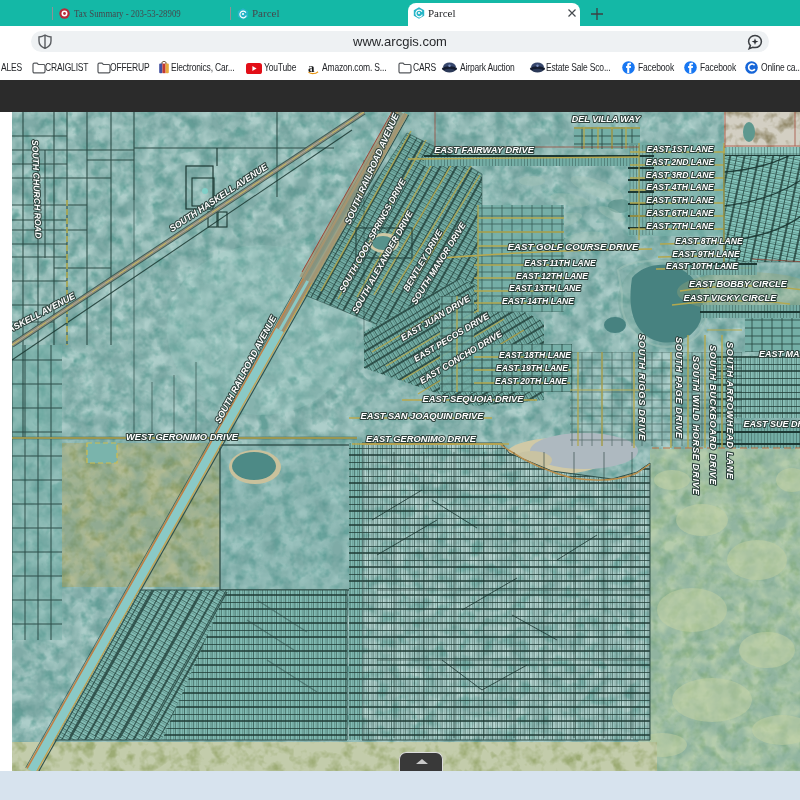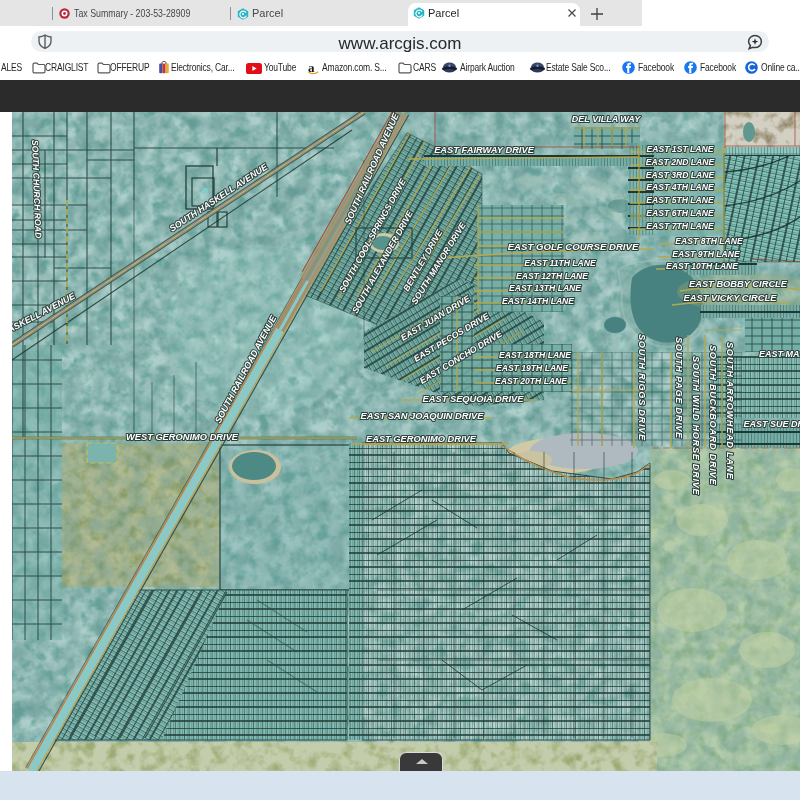--- a/index.html
+++ b/index.html
@@ -1,23 +1,23 @@
 <!DOCTYPE html>
 <html><head>
 <meta charset="utf-8">
 <style>
   html,body{margin:0;padding:0;width:800px;height:800px;overflow:hidden;font-family:"Liberation Sans",sans-serif;background:#fff;}
   .abs{position:absolute;}
-  #tabstrip{position:absolute;left:0;top:0;width:642px;height:26px;background:#e5e5e5;}
+  #tabstrip{position:absolute;left:0;top:0;width:800px;height:26px;background:#14b8a6;font-family:Liberation Serif, serif;}
   .tabsep{position:absolute;top:7px;width:1px;height:13px;background:#8e9297;}
   .tabtxt{position:absolute;top:7px;font-size:11px;color:#45484d;white-space:nowrap;transform:scaleX(.8);transform-origin:0 0;}
   #activetab{position:absolute;left:408px;top:3px;width:172px;height:23px;background:#fff;border-radius:8px 8px 0 0;}
   #toolbar{position:absolute;left:0;top:26px;width:800px;height:30px;background:#fff;}
   #omni{position:absolute;left:31px;top:31px;width:738px;height:21px;background:#eef1f3;border-radius:11px;}
-  #omnitxt{position:absolute;left:0;top:34px;width:800px;text-align:center;font-size:17px;color:#27292c;}
+  #omnitxt{position:absolute;left:0;top:34px;width:800px;text-align:center;font-size:13px;color:#27292c;}
   #bookbar{position:absolute;left:0;top:56px;width:800px;height:24px;background:#fff;}
   .bk{position:absolute;top:62px;font-size:10px;letter-spacing:-0.2px;color:#24262a;white-space:nowrap;transform:scaleX(.85);transform-origin:0 0;}
   #blackbar{position:absolute;left:0;top:80px;width:800px;height:32px;background:#2b2b2b;}
   #mapwrap{position:absolute;left:0;top:112px;width:800px;height:659px;background:#7bb3ab;margin-left:12px;}
   #bottombar{position:absolute;left:0;top:771px;width:800px;height:29px;background:#d7e3ee;}
   #pulltab{position:absolute;left:399px;top:752px;width:44px;height:19px;background:#393939;border:1.5px solid #dcdcdc;border-bottom:none;border-radius:7px 7px 0 0;box-sizing:border-box;}
   #pullarrow{position:absolute;left:416px;top:759px;width:0;height:0;border-left:6px solid transparent;border-right:6px solid transparent;border-bottom:5px solid #c9c9c9;}
 </style>
 </head>
 <body>

